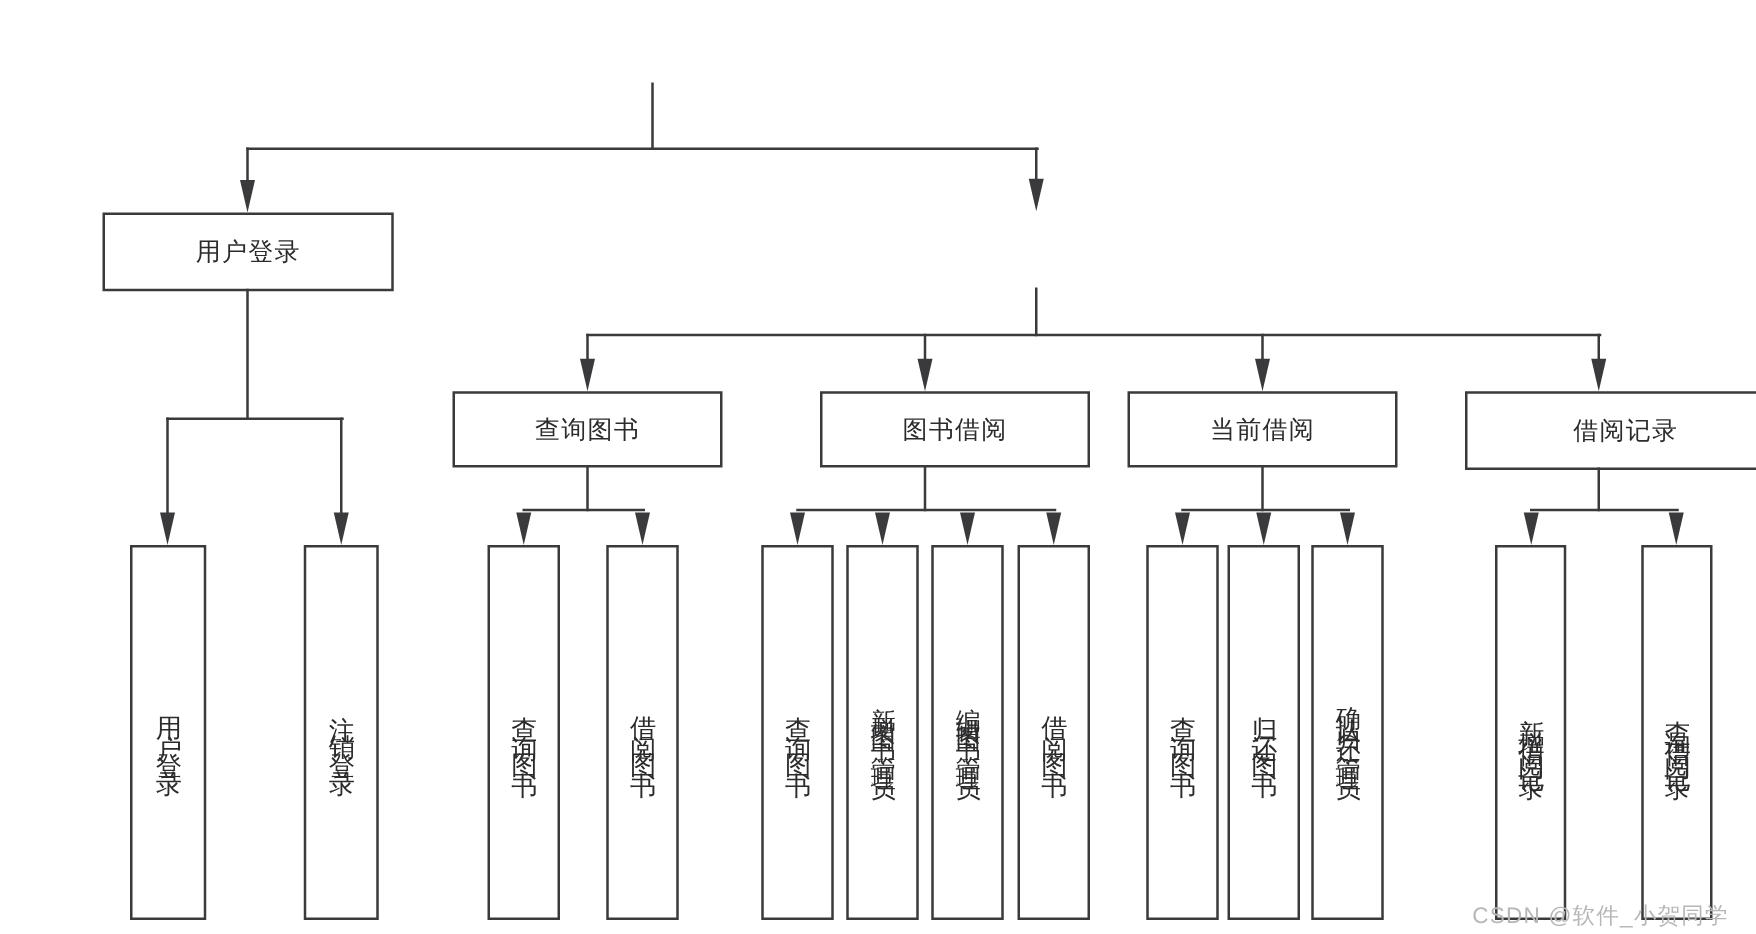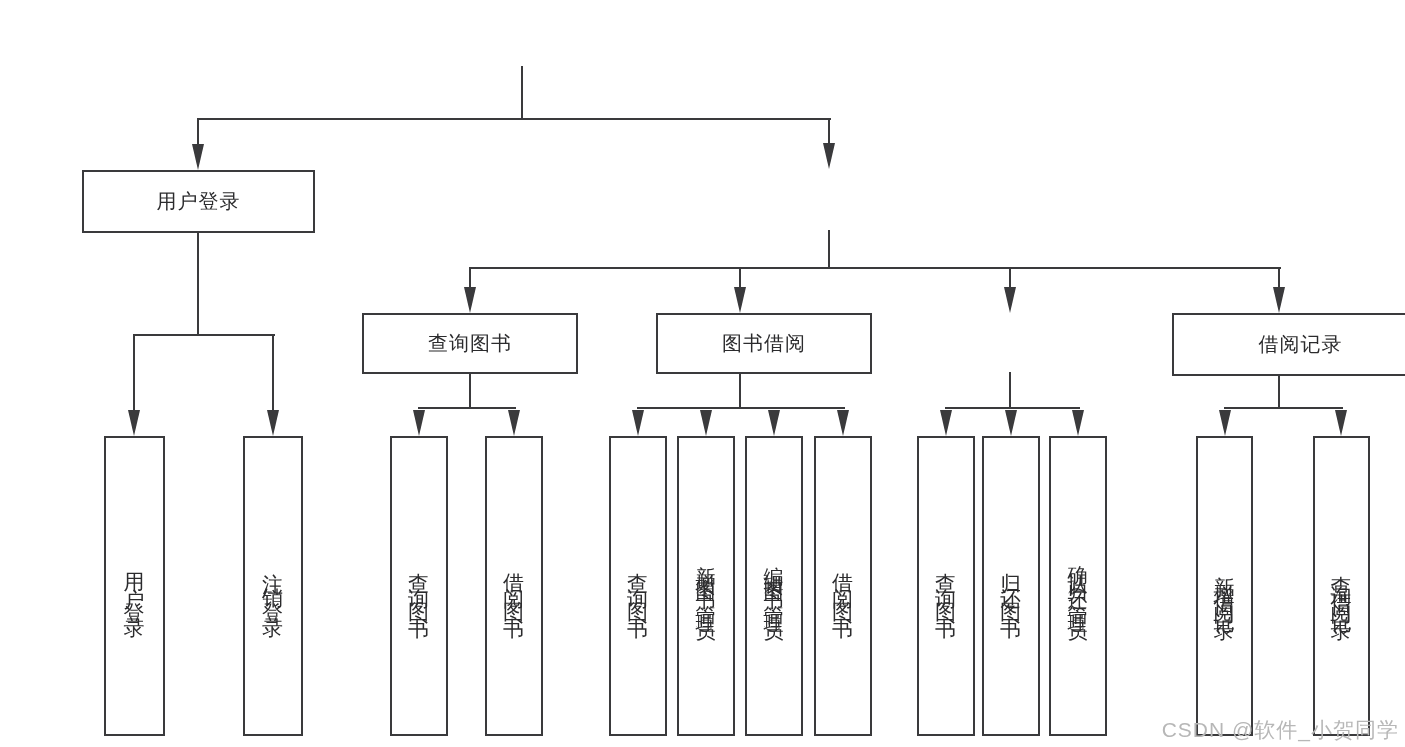--- a/index.html
+++ b/index.html
@@ -54,23 +54,23 @@
   .arrow {
     position: absolute;
     width: 0;
     height: 0;
     border-left: 6px solid transparent;
     border-right: 6px solid transparent;
     border-top: 26px solid #3a3a3c;
   }
   .watermark {
     position: absolute;
-    right: 6px;
+    right: 22px;
     bottom: 3px;
-    font-size: 21px;
+    font-size: 18px;
     color: #b7b7b7;
     letter-spacing: 1px;
     z-index: 5;
   }
 </style>
 </head>
 <body>
 
 <div class="canvas">
 
@@ -102,20 +102,23 @@
   <div class="vline" style="left:1009px; top:267px; height:24px;"></div>
   <div class="arrow" style="left:1004px; top:287px;"></div>
   <div class="vline" style="left:1278px; top:267px; height:24px;"></div>
   <div class="arrow" style="left:1273px; top:287px;"></div>
 
   <div class="node" style="left:362px; top:313px; width:216px; height:61px;">
     <span>查询图书</span>
   </div>
   <div class="node" style="left:632px; top:313px; width:216px; height:61px;margin-left:24px;">
     <span>图书借阅</span>
+  </div>
+  <div class="node" style="left:902px; top:313px; width:216px; height:61px;">
+    <span>当前借阅</span>
   </div>
   <div class="node" style="left:1172px; top:313px; width:257px; height:63px;">
     <span>借阅记录</span>
   </div>
 
   <div class="vline" style="left:469px; top:372px; height:37px;"></div>
   <div class="hline" style="left:418px; top:407px; width:98px;"></div>
   <div class="arrow" style="left:413px; top:410px;"></div>
   <div class="arrow" style="left:508px; top:410px;"></div>
 

